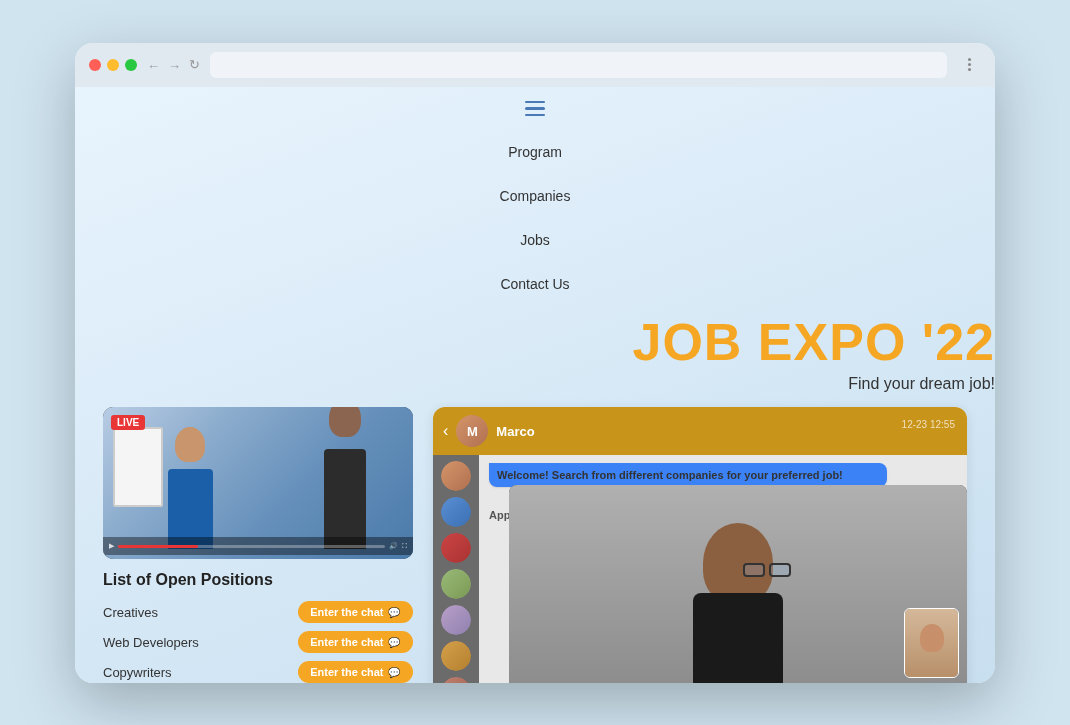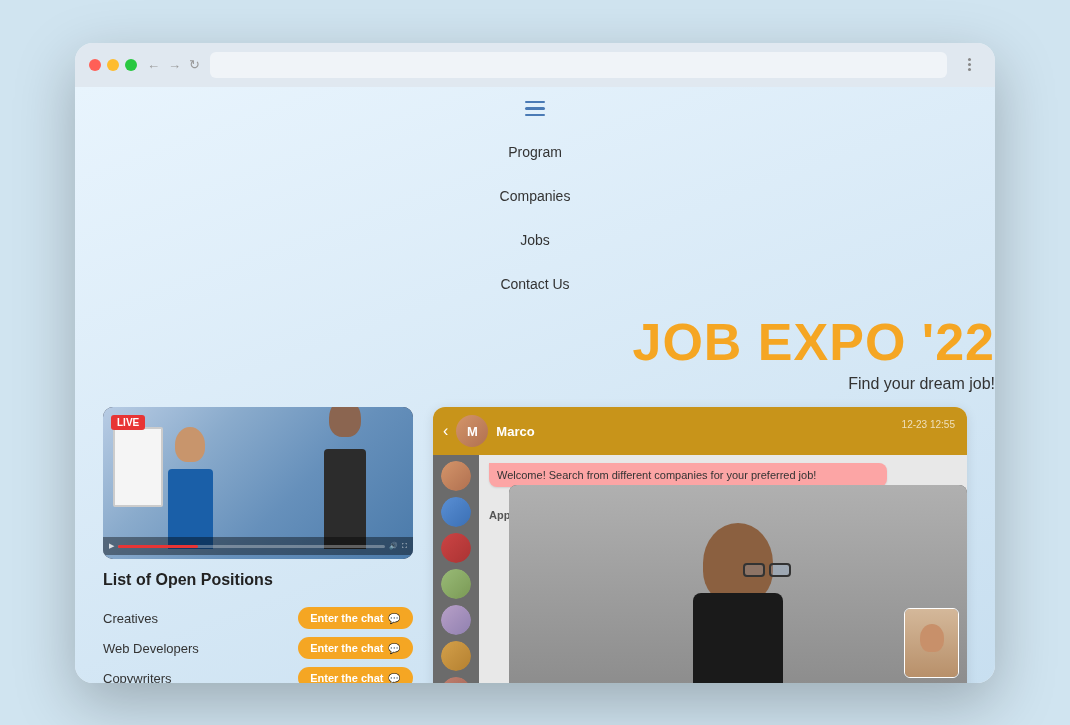--- a/index.html
+++ b/index.html
@@ -296,21 +296,21 @@
 
     
     .positions {
       margin-top: 12px;
     }
 
     .positions-title {
       font-size: 16px;
       font-weight: 800;
       color: #222;
-      margin-bottom: 18px;
+      margin-bottom: 12px;
     }
 
     .position-row {
       display: flex;
       align-items: center;
       justify-content: space-between;
       margin-bottom: 8px;
     }
 
     .position-label {
@@ -454,26 +454,27 @@
       gap: 4px;
       position: relative;
       z-index: 1;
     }
 
     .message-item {
       max-width: 85%;
     }
 
     .message-welcome {
-      background: #fca5a5;
+      background: #3b82f6;
       border-radius: 0 8px 8px 8px;
       padding: 6px 8px;
       font-size: 11px;
       color: #333;
       box-shadow: 0 1px 2px rgba(0,0,0,0.1);
+      font-weight: bold;
     }
 
     .msg-timestamp {
       font-size: 9px;
       color: #aaa;
       text-align: right;
       margin-top: 2px;
     }
 
     .apple-name {

